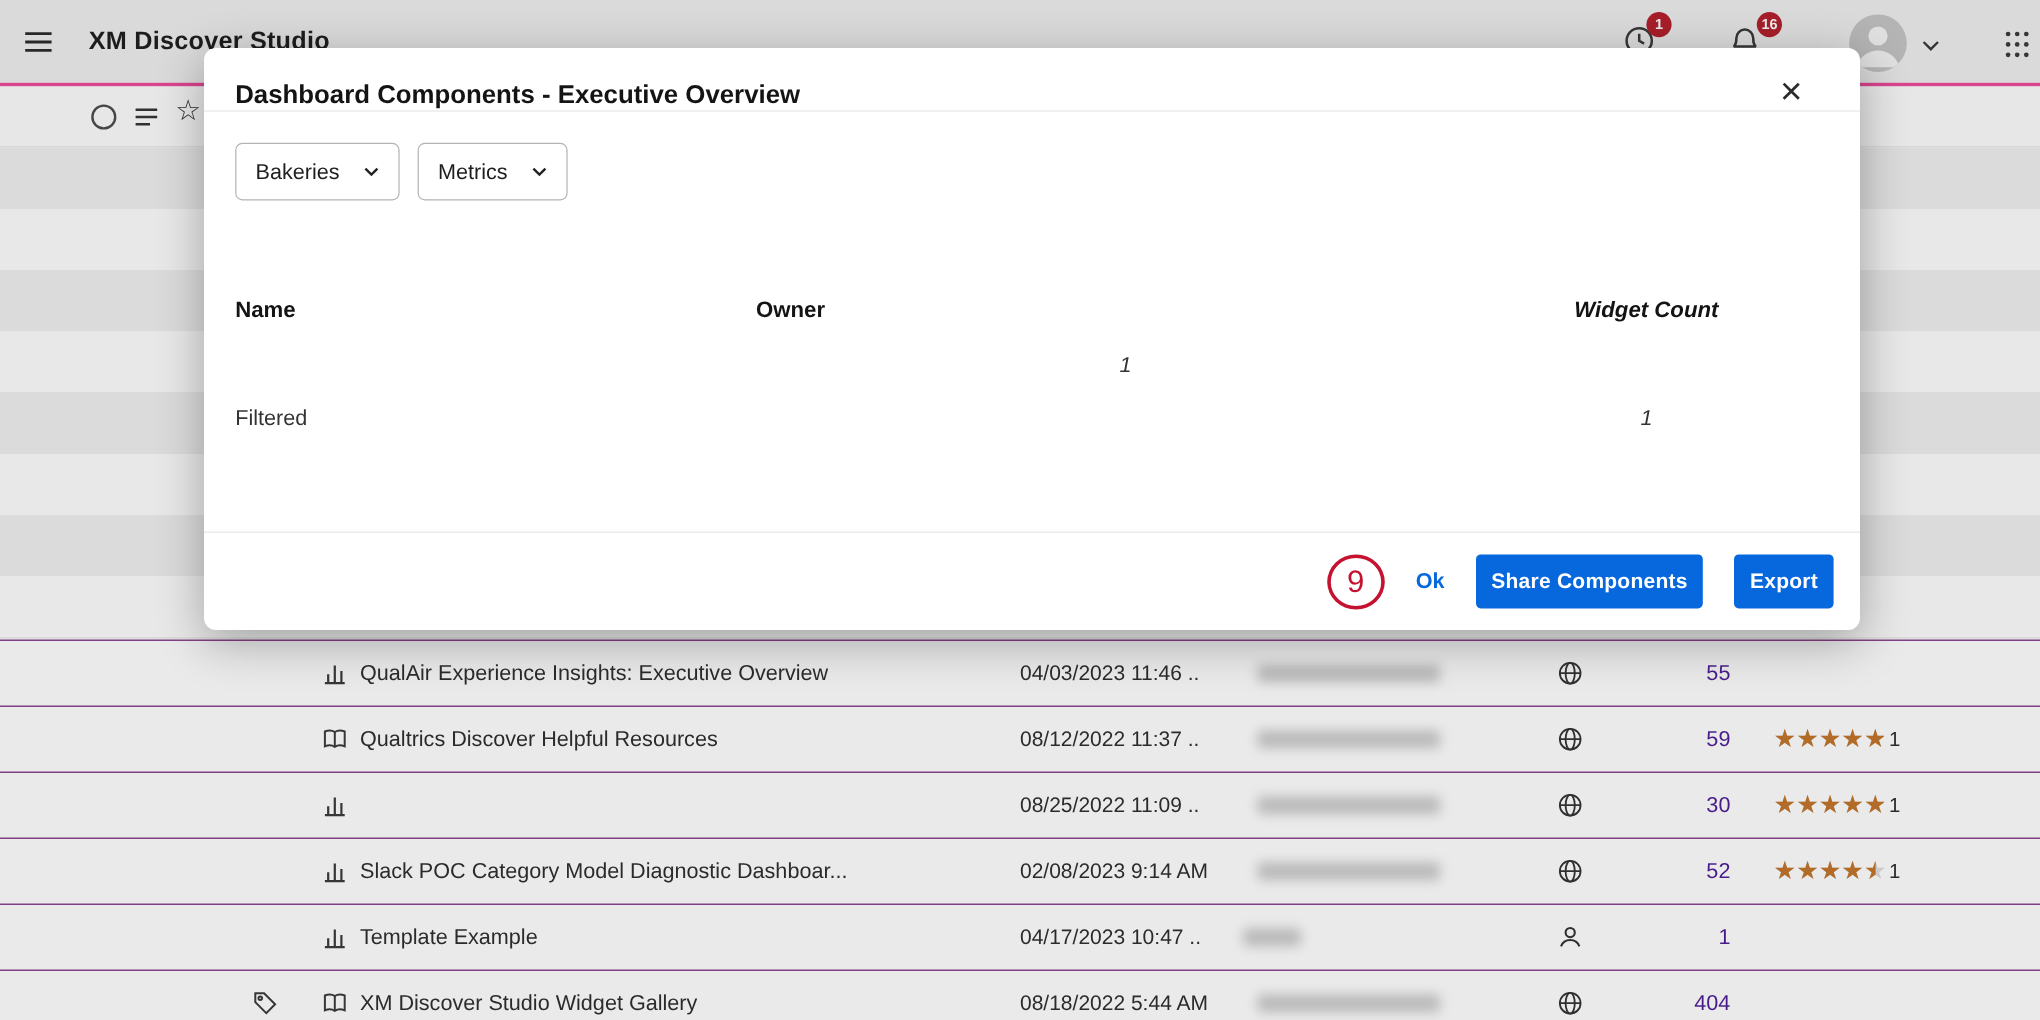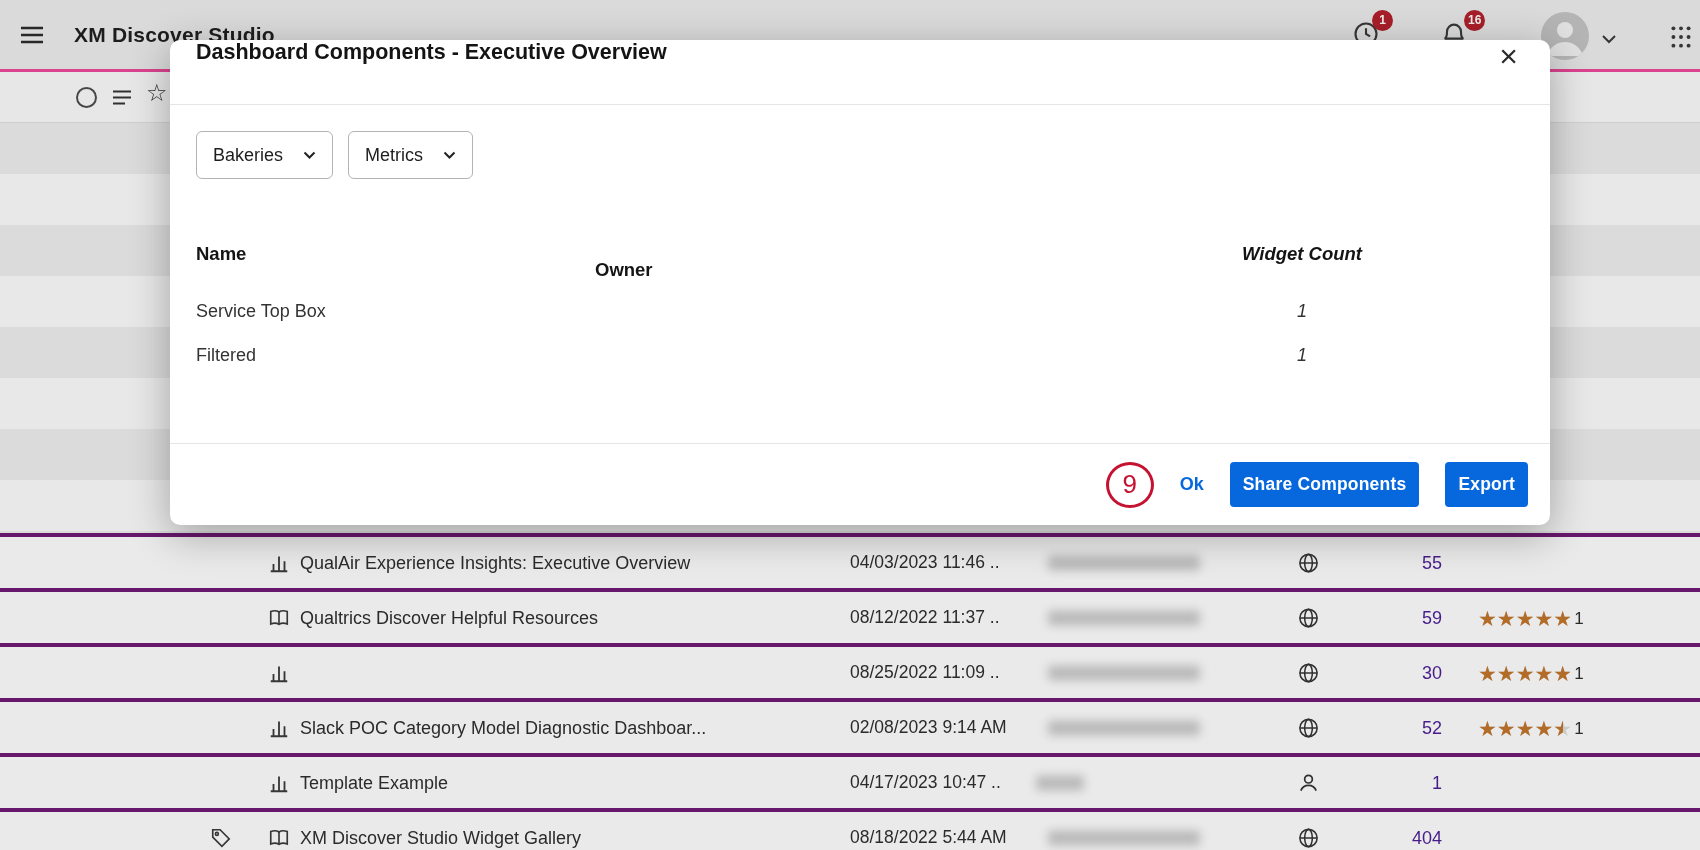--- a/index.html
+++ b/index.html
@@ -28,50 +28,50 @@
   .tl-radio { position:absolute; left:76px; top:15px; width:21px; height:21px; border:2px solid #4d4d4d; border-radius:50%; }
   .tl-menu { position:absolute; left:112px; top:18px; }
   .tl-star { position:absolute; left:146px; top:9px; font-size:24px; color:#333; line-height:1; }
 
   
   .stripes { position:absolute; top:123px; left:0; right:0; height:410px; z-index:1;
     background:repeating-linear-gradient(to bottom, #ededed 0 51px, #fbfbfb 51px 102px); }
 
   
   .list { position:absolute; top:533px; left:0; right:0; z-index:1; }
-  .row { position:relative; height:55px; background:#fdfdfd; border-top:4px solid #701a75; }
+  .row { position:relative; height:55px; background:#fdfdfd; border-top:1px solid #701a75; }
   .row > * { position:absolute; top:50%; transform:translateY(-50%); }
   .r-tag  { left:210px; width:22px; height:22px; }
   .r-type { left:268px; width:22px; height:22px; }
   .r-name { left:300px; font-size:18px; color:#2e2e2e; white-space:nowrap; line-height:1; }
   .r-date { left:850px; font-size:17.5px; color:#2e2e2e; white-space:nowrap; line-height:1; }
   .r-blur { left:1048px; width:152px; height:15px; background:#9f9f9f; opacity:.55; border-radius:3px; filter:blur(5px); }
   .r-blur.short { width:48px; left:1036px; }
   .r-vis  { left:1297px; width:23px; height:23px; }
   .r-count{ left:1378px; width:64px; text-align:right; font-size:18px; color:#4c1d95; line-height:1; }
   .rating { left:1478px; display:flex; align-items:center; gap:2px; }
   .stars { position:relative; display:inline-block; font-size:21px; line-height:1; color:#dcdcdc; white-space:nowrap; }
   .stars-fg { position:absolute; left:0; top:0; overflow:hidden; white-space:nowrap; color:#C0752B; width:100%; }
   .rating-count { font-size:17px; color:#2e2e2e; line-height:1; }
 
   
   .overlay { position:absolute; inset:0; background:rgba(15,15,15,0.08); z-index:5; }
 
   
   .modal { position:absolute; left:170px; top:40px; width:1380px; height:485px; background:#fff;
     border-radius:10px; box-shadow:0 10px 40px rgba(0,0,0,.30); z-index:10; }
-  .modal-header { height:65px; border-bottom:1px solid #e6e6e6; display:flex; align-items:flex-start; padding:0 32px 0 26px; }
+  .modal-header { height:53px; border-bottom:1px solid #e6e6e6; display:flex; align-items:flex-end; padding:0 48px 0 26px; }
   .modal-title { font-size:21.5px; font-weight:600; color:#141414; }
   .modal-close { margin-left:auto; font-size:32px; line-height:1; color:#2b2b2b; font-weight:300; cursor:pointer; }
   .modal-body { padding:26px; }
   .filters { display:flex; gap:15px; }
   .select { border:1px solid #b3b3b3; border-radius:6px; height:48px; display:flex; align-items:center;
     padding:17px 16px; font-size:18px; color:#1e1e1e; gap:20px; background:#fff; cursor:pointer; }
   .cmp-table { margin-top:42px; }
-  .cmp-row { display:flex; align-items:center; font-size:18px; color:#333; padding:6px 0; }
+  .cmp-row { display:flex; align-items:flex-end; font-size:18px; color:#333; padding:6px 0;gap:35px; }
   .cmp-head { font-weight:700; color:#141414; font-size:18.5px; padding-bottom:8px; }
   .col-name { width:399px; }
   .col-owner { width:632px;margin-top:32px; }
   .col-count { width:150px; text-align:center;font-style:italic; }
   .owner-blur { width:250px; height:16px; background:#9f9f9f; opacity:.55; border-radius:3px; filter:blur(5px); }
   .note { margin-top:30px; font-size:18.5px; color:#222; }
   .modal-footer { position:absolute; left:0; right:0; bottom:0; height:82px; border-top:1px solid #e6e6e6;
     display:flex; align-items:center; justify-content:flex-end; gap:26px; padding-right:22px; }
   .annot-circle { width:48px; height:46px; border:3.5px solid #C41230; border-radius:50%;
     display:flex; align-items:center; justify-content:center; font-size:26px; color:#C41230; }
@@ -283,21 +283,20 @@
         </div>
       </div>
 
       <div class="cmp-table">
         <div class="cmp-row cmp-head">
           <span class="col-name">Name</span>
           <span class="col-owner">Owner</span>
           <span class="col-count">Widget Count</span>
         </div>
         <div class="cmp-row">
-          <span class="col-name">Service Top Box</span>
           <span class="col-owner"><span class="owner-blur"></span></span>
           <span class="col-count">1</span>
         </div>
         <div class="cmp-row">
           <span class="col-name">Filtered</span>
           <span class="col-owner"><span class="owner-blur"></span></span>
           <span class="col-count">1</span>
         </div>
       </div>
 

